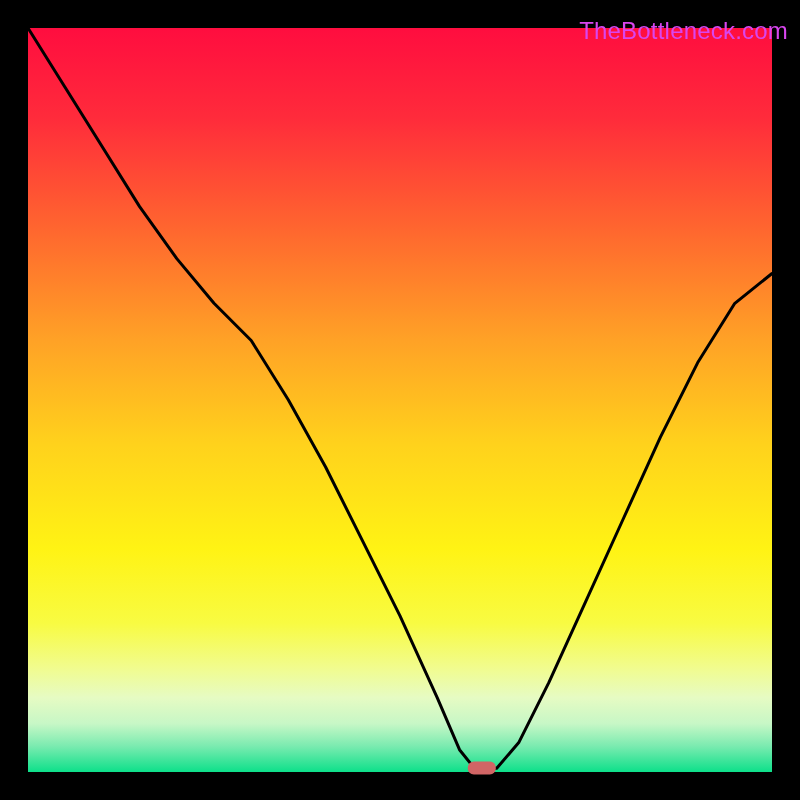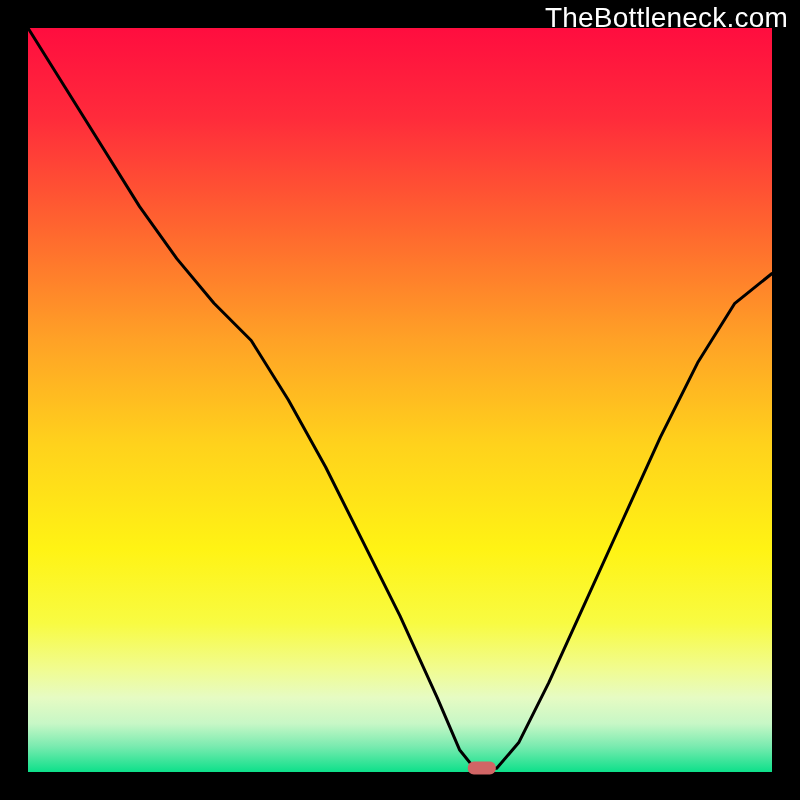--- a/index.html
+++ b/index.html
@@ -13,26 +13,26 @@
   .chart-container {
     position: relative;
     width: 800px;
     height: 800px;
   }
   svg {
     display: block;
   }
   .watermark {
     position: absolute;
-    top: 2px;
+    top: 17px;
     right: 12px;
     font-family: Arial, Helvetica, sans-serif;
-    font-size: 28px;
+    font-size: 24px;
     font-weight: 500;
-    color: #ffffff;
+    color: #d946ef;
     letter-spacing: 0.2px;
   }
 </style>
 </head>
 <body>
 
 <div class="chart-container">
 
   <svg width="800" height="800" viewBox="0 0 800 800">
     <defs>

